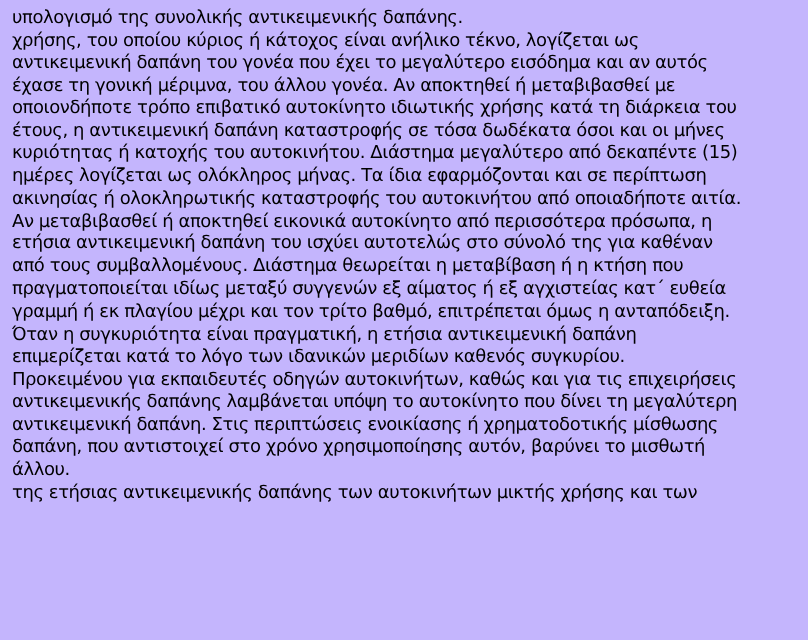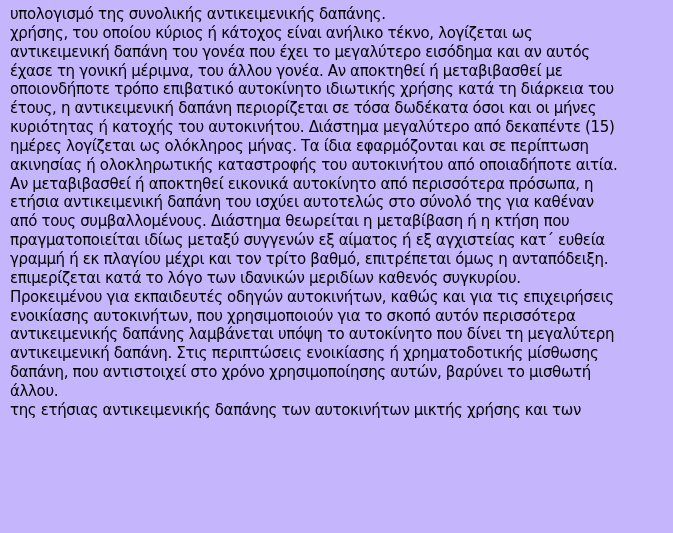--- a/index.html
+++ b/index.html
@@ -33,31 +33,31 @@
 </head>
 <body>
 
 <div class="page">
   <div class="doc-body" id="doc-body">
       <div class="text-line">υπολογισμό της συνολικής αντικειμενικής δαπάνης.</div>
       <div class="text-line">χρήσης, του οποίου κύριος ή κάτοχος είναι ανήλικο τέκνο, λογίζεται ως</div>
       <div class="text-line">αντικειμενική δαπάνη του γονέα που έχει το μεγαλύτερο εισόδημα και αν αυτός</div>
       <div class="text-line">έχασε τη γονική μέριμνα, του άλλου γονέα. Αν αποκτηθεί ή μεταβιβασθεί με</div>
       <div class="text-line">οποιονδήποτε τρόπο επιβατικό αυτοκίνητο ιδιωτικής χρήσης κατά τη διάρκεια του</div>
-      <div class="text-line">έτους, η αντικειμενική δαπάνη περιορίζεται σε τόσα δωδέκατα όσοι και οι μήνες</div>
+      <div class="text-line">έτους, η αντικειμενική δαπάνη καταστροφής σε τόσα δωδέκατα όσοι και οι μήνες</div>
       <div class="text-line">κυριότητας ή κατοχής του αυτοκινήτου. Διάστημα μεγαλύτερο από δεκαπέντε (15)</div>
       <div class="text-line">ημέρες λογίζεται ως ολόκληρος μήνας. Τα ίδια εφαρμόζονται και σε περίπτωση</div>
       <div class="text-line">ακινησίας ή ολοκληρωτικής καταστροφής του αυτοκινήτου από οποιαδήποτε αιτία.</div>
       <div class="text-line">Αν μεταβιβασθεί ή αποκτηθεί εικονικά αυτοκίνητο από περισσότερα πρόσωπα, η</div>
       <div class="text-line">ετήσια αντικειμενική δαπάνη του ισχύει αυτοτελώς στο σύνολό της για καθέναν</div>
       <div class="text-line">από τους συμβαλλομένους. Διάστημα θεωρείται η μεταβίβαση ή η κτήση που</div>
       <div class="text-line">πραγματοποιείται ιδίως μεταξύ συγγενών εξ αίματος ή εξ αγχιστείας κατ΄ ευθεία</div>
       <div class="text-line">γραμμή ή εκ πλαγίου μέχρι και τον τρίτο βαθμό, επιτρέπεται όμως η ανταπόδειξη.</div>
+      <div class="text-line">Όταν η συγκυριότητα είναι πραγματική, η ετήσια αντικειμενική δαπάνη</div>
       <div class="text-line">επιμερίζεται κατά το λόγο των ιδανικών μεριδίων καθενός συγκυρίου.</div>
       <div class="text-line">Προκειμένου για εκπαιδευτές οδηγών αυτοκινήτων, καθώς και για τις επιχειρήσεις</div>
-      <div class="text-line">ενοικίασης αυτοκινήτων, που χρησιμοποιούν για το σκοπό αυτόν περισσότερα</div>
       <div class="text-line">αντικειμενικής δαπάνης λαμβάνεται υπόψη το αυτοκίνητο που δίνει τη μεγαλύτερη</div>
       <div class="text-line">αντικειμενική δαπάνη. Στις περιπτώσεις ενοικίασης ή χρηματοδοτικής μίσθωσης</div>
-      <div class="text-line">δαπάνη, που αντιστοιχεί στο χρόνο χρησιμοποίησης αυτών, βαρύνει το μισθωτή</div>
+      <div class="text-line">δαπάνη, που αντιστοιχεί στο χρόνο χρησιμοποίησης αυτόν, βαρύνει το μισθωτή</div>
       <div class="text-line">άλλου.</div>
       <div class="text-line">της ετήσιας αντικειμενικής δαπάνης των αυτοκινήτων μικτής χρήσης και των</div>
     </div>
 </div>
 
 </body></html>

